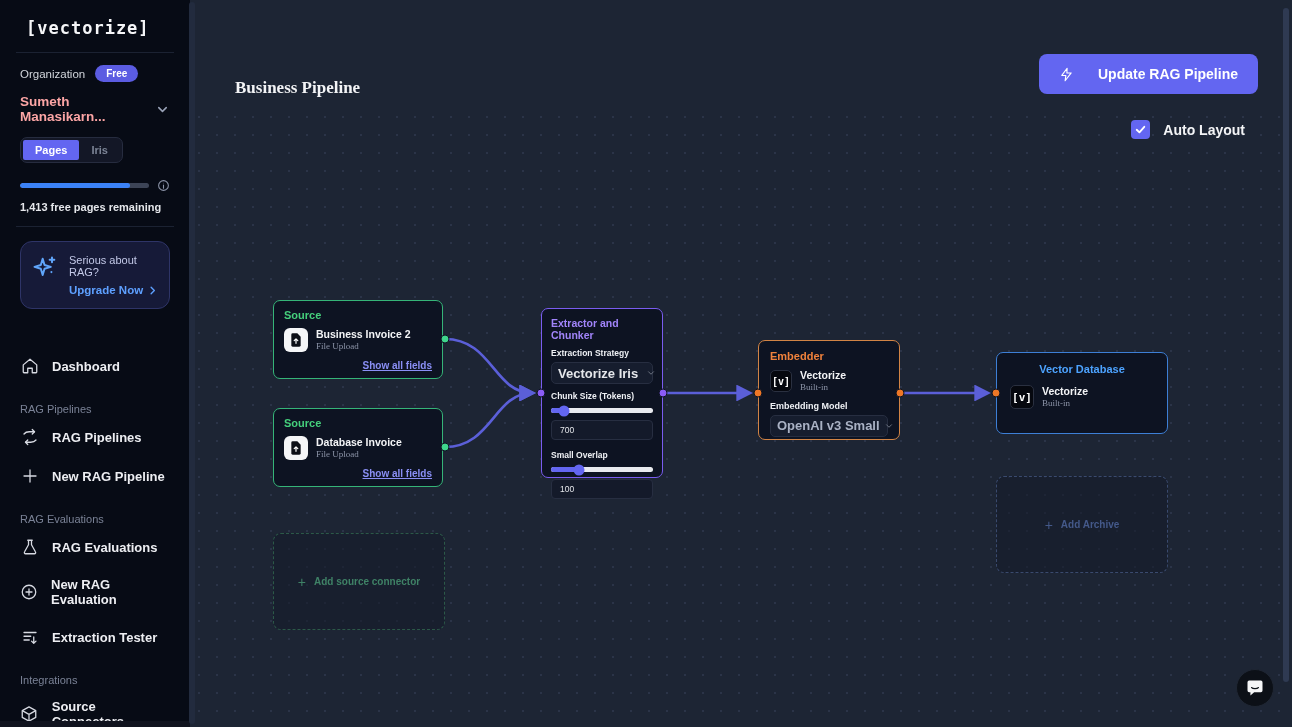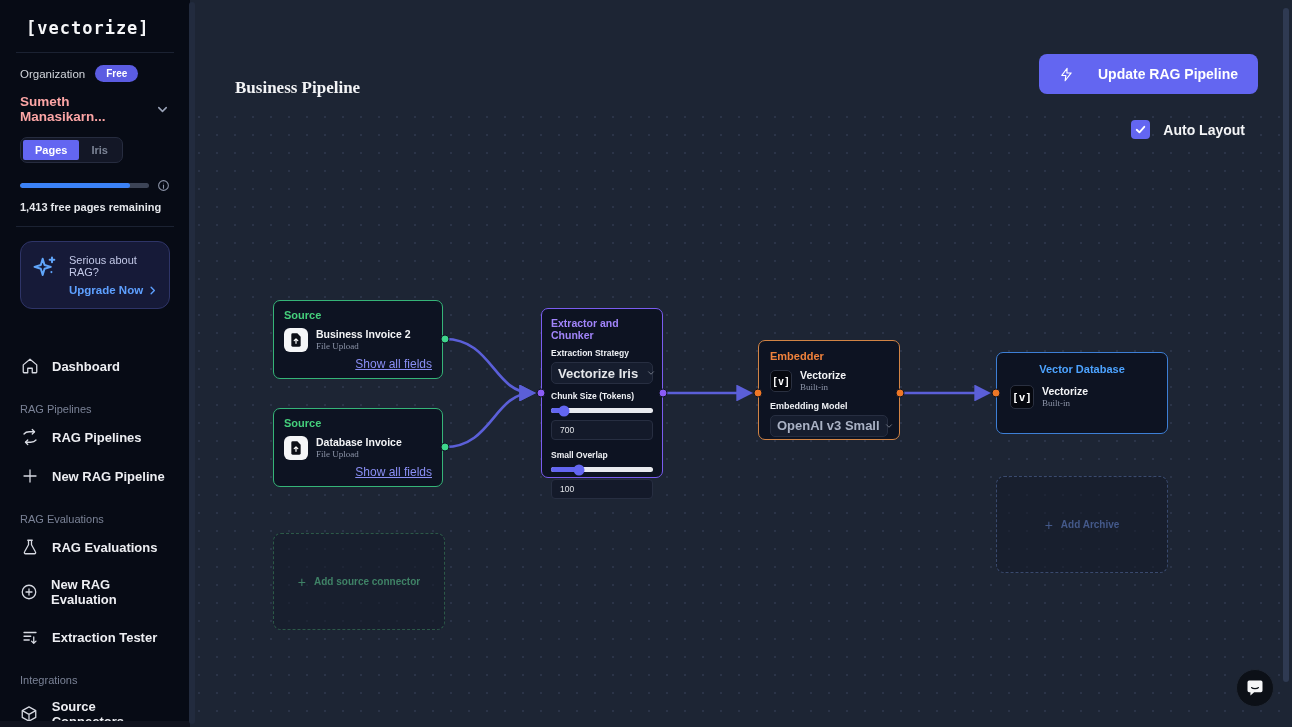--- a/index.html
+++ b/index.html
@@ -72,22 +72,22 @@
 
   
   .node.source { left:83px; width:170px; height:79px; border:1px solid #35b478; padding:8px 10px; }
   .node-title { font-size:11px; font-weight:bold; }
   .source .node-title { color:#45d07c; }
   .node-row { display:flex; align-items:center; gap:8px; margin-top:7px; }
   .file-icon { width:24px; height:24px; background:#f5f6f8; border-radius:6px; display:flex;
     align-items:center; justify-content:center; }
   .node-name { font-size:10.5px; font-weight:bold; color:#f3f4f6; line-height:1.25; }
   .node-sub { font-size:9px; color:#8b93a7; line-height:1.3;font-family:Liberation Serif, serif; }
-  .show-fields { position:absolute; right:10px; bottom:7px; font-size:12px; color:#8a8ff5;
-    text-decoration:underline; font-weight:normal; cursor:pointer; }
+  .show-fields { position:absolute; right:10px; bottom:7px; font-size:10px; color:#8a8ff5;
+    text-decoration:underline; font-weight:bold; cursor:pointer; }
 
   
   .node.extractor { left:351px; top:308px; width:122px; height:170px; border:1px solid #7a5cf0;
     padding:8px 9px; }
   .extractor .node-title { color:#a184fa; font-size:10.5px; }
   .field-label { font-size:8.5px; font-weight:bold; color:#eef0f4; margin-top:7px; }
   .select-box { margin-top:4px; height:22px; background:#161d2e; border:1px solid #272e41;
     border-radius:5px; display:flex; align-items:center; gap:4px; padding:0 6px; cursor:pointer; }
   .select-text { font-size:13px; font-weight:bold; color:#e5e7eb; white-space:nowrap; }
   .rainbow { width:9px; height:9px; border-radius:50%;

